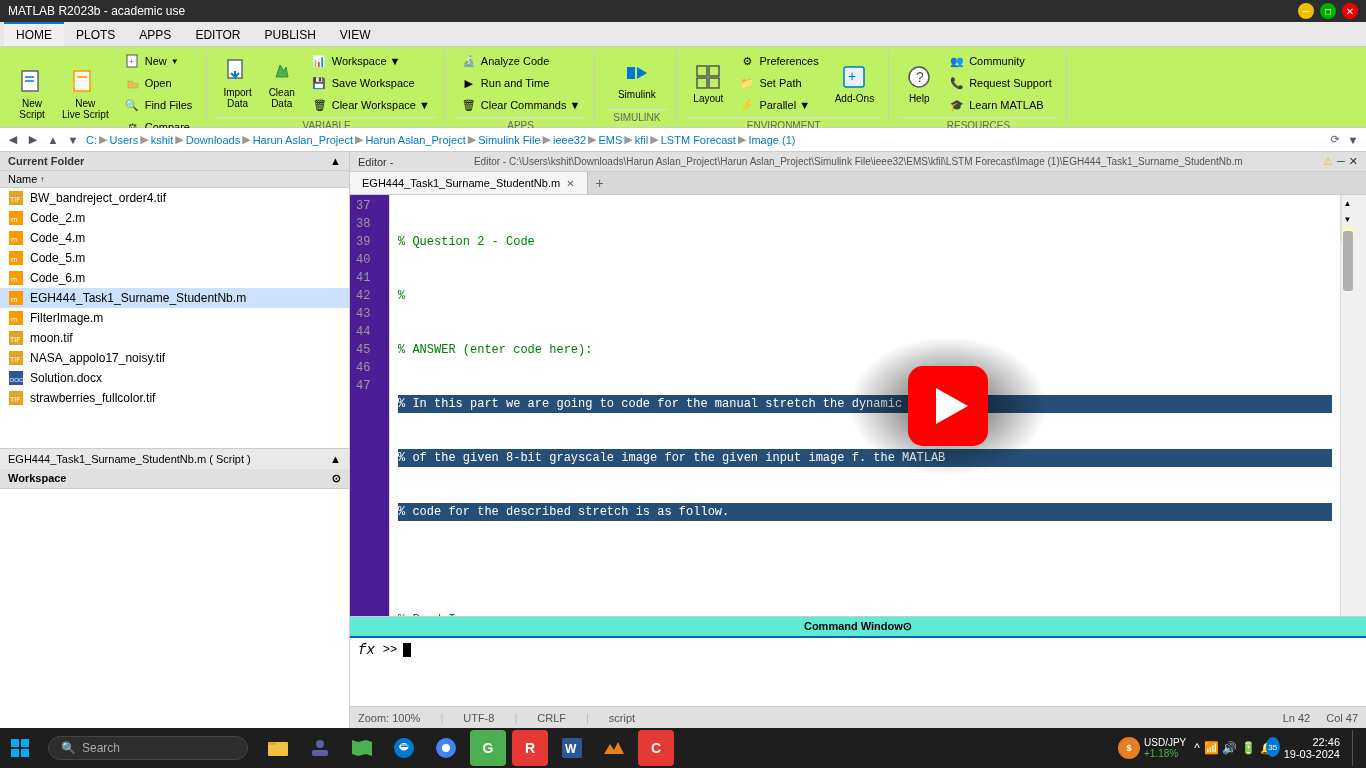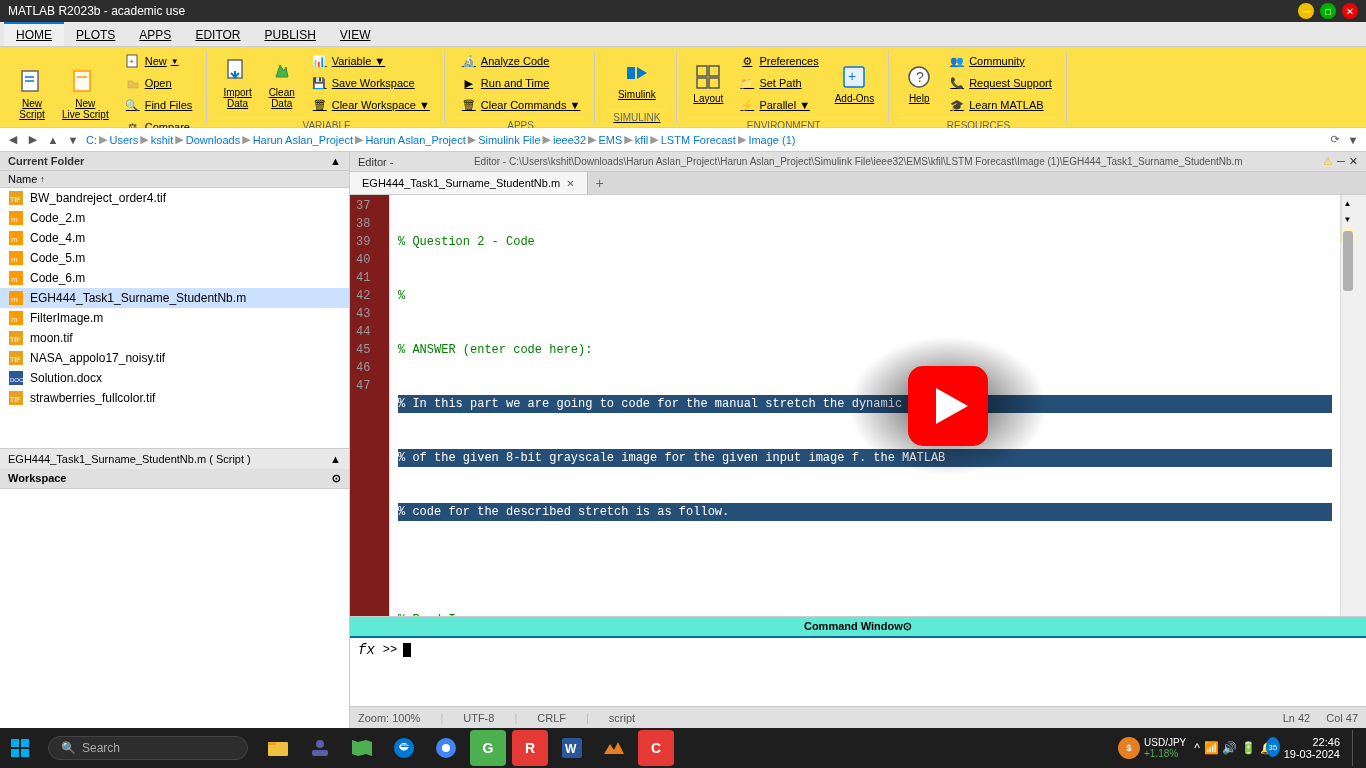--- a/index.html
+++ b/index.html
@@ -21,21 +21,21 @@
 
     
     .title-bar { height: 22px; background: #2d2d2d; display: flex; align-items: center; color: white; font-size: 12px; padding: 0 8px; justify-content: space-between; }
     .title-bar-controls { display: flex; gap: 6px; }
     .title-btn { width: 16px; height: 16px; border-radius: 50%; display: flex; align-items: center; justify-content: center; font-size: 10px; cursor: pointer; }
     .title-btn-min { background: #f0c000; }
     .title-btn-max { background: #00b000; }
     .title-btn-close { background: #e00; color: white; }
 
     
-    .ribbon { background: #fde047; border-bottom: 1px solid #ccc; text-decoration: underline; }
+    .ribbon { background: #bef264; border-bottom: 1px solid #ccc; }
     .ribbon-tabs { display: flex; background: #e8e8e8; border-bottom: 1px solid #ccc; padding-left: 4px; }
     .ribbon-tab { padding: 4px 12px; font-size: 12px; cursor: pointer; border-top: 2px solid transparent; }
     .ribbon-tab.active { background: #f0f0f0; border-top: 2px solid #0078d4; }
     .ribbon-content { display: flex; padding: 4px; gap: 2px; height: 80px; align-items: stretch; }
     .ribbon-group { display: flex; flex-direction: column; align-items: center; border-right: 1px solid #ccc; padding: 0 8px; min-width: 80px; }
     .ribbon-group-items { display: flex; gap: 4px; flex: 1; align-items: center; }
     .ribbon-group-label { font-size: 10px; color: #666; margin-top: 2px; padding-top: 2px; border-top: 1px solid #ddd; width: 100%; text-align: center; }
     .ribbon-btn { display: flex; flex-direction: column; align-items: center; padding: 4px 6px; cursor: pointer; border-radius: 3px; min-width: 40px; }
     .ribbon-btn-icon { width: 28px; height: 28px; display: flex; align-items: center; justify-content: center; }
     .ribbon-btn-label { font-size: 10px; text-align: center; margin-top: 2px; white-space: nowrap; }
@@ -80,21 +80,21 @@
 
     
     .editor-panel { flex: 1; display: flex; flex-direction: column; }
     .editor-header { background: #e0e0e0; padding: 3px 8px; font-size: 11px; border-bottom: 1px solid #ccc; color: #333; overflow: hidden; white-space: nowrap; text-overflow: ellipsis; display: flex; align-items: center; justify-content: space-between; }
     .editor-tabs { display: flex; background: #d8d8d8; border-bottom: 1px solid #ccc; }
     .editor-tab { padding: 3px 12px; font-size: 11px; cursor: pointer; background: #c8c8c8; border-right: 1px solid #bbb; display: flex; align-items: center; gap: 6px; }
     .editor-tab.active { background: #f5f5f5; }
     .editor-tab-close { font-size: 10px; color: #666; }
     .editor-tab-add { padding: 3px 8px; font-size: 14px; color: #666; cursor: pointer; background: transparent; border: none; }
     .editor-content { display: flex; flex: 1; background: white; overflow: hidden; }
-    .line-numbers { background: #7f1d1d; border-right: 1px solid #ddd; padding: 0 6px; min-width: 40px; color: #999; font-size: 12px; font-family: 'Courier New', monospace; line-height: 18px; padding-top: 2px; }
+    .line-numbers { background: #4c1d95; border-right: 1px solid #ddd; padding: 0 6px; min-width: 40px; color: #999; font-size: 12px; font-family: 'Courier New', monospace; line-height: 18px; padding-top: 2px; }
     .code-area { flex: 1; font-family: 'Courier New', monospace; font-size: 12px; line-height: 18px; padding: 2px 8px; overflow: auto; white-space: pre; }
     .code-line { height: 18px; }
     .code-comment { color: #008000; }
     .code-selected { background: #264f78; color: white; display: block; }
 
     
     .command-window { height: 90px; border-top: 1px solid #ccc; background: white; }
     .cmd-header { background: #5eead4; padding: 3px 8px; font-size: 11px; font-weight: bold; border-bottom: 2px solid #0369a1; display: flex; justify-content: center; }
     .cmd-content { padding: 4px 8px; font-size: 12px; font-family: 'Courier New', monospace; }
     .cmd-prompt { display: flex; align-items: center; gap: 4px; }
@@ -217,21 +217,21 @@
             <div class="ribbon-btn-icon">
               <svg width="28" height="28" viewBox="0 0 28 28">
                   <path d="M8 20 L12 8 L16 14 L18 10 L20 20 Z" fill="#4caf50" stroke="#388e3c" stroke-width="1"></path>
                 </svg>
             </div>
             <div class="ribbon-btn-label">Clean<br>Data</div>
           </div>
           <div class="ribbon-col">
             <div class="ribbon-btn-small">
               <div class="ribbon-btn-small-icon">📊</div>
-              <span>Variable ▼</span>
+              <span>Workspace ▼</span>
             </div>
             <div class="ribbon-btn-small">
               <div class="ribbon-btn-small-icon">💾</div>
               <span>Save Workspace</span>
             </div>
             <div class="ribbon-btn-small">
               <div class="ribbon-btn-small-icon">🗑</div>
               <span>Clear Workspace ▼</span>
             </div>
           </div>

